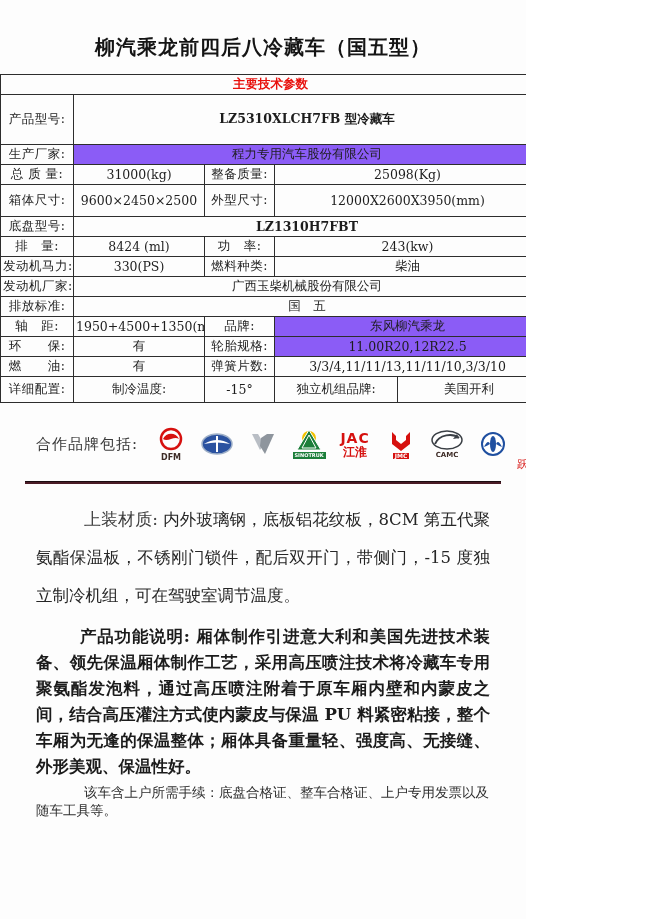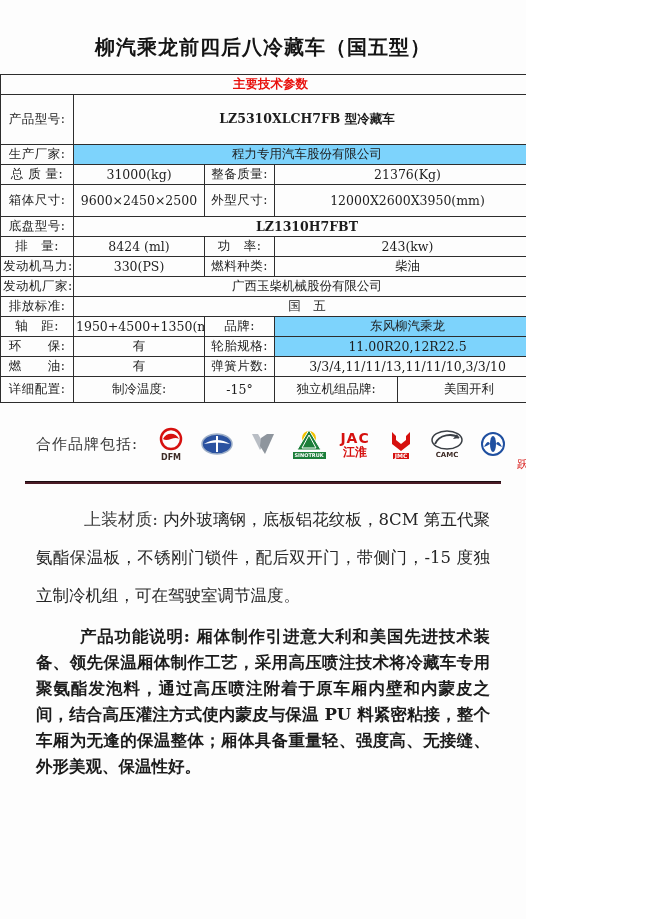--- a/index.html
+++ b/index.html
@@ -37,21 +37,21 @@
     padding:1px 2px;
     overflow:hidden;
     white-space:nowrap;
   }
   td.hdr { color:#e8100c; font-weight:bold; height:18px; border-bottom-width:2px; }
   tr.r-tall td { height:50px; }
   tr.r-med td  { height:32px; }
   tr.r-std td  { height:18px; }
   tr.r-big td  { height:20px; }
   tr.r-last td { height:26px; }
-  td.shade { background:#7dd3fc; }
+  td.shade { background:#8b5cf6; }
   td.bold  { font-weight:bold; }
   td.lbl   { letter-spacing:0.5px; }
 
   .brands-row {
     display:flex;
     align-items:center;
     margin:14px 30px 0 36px;
     height:54px;
   }
   .brands-label { font-size:15px; color:#3a3a3a; letter-spacing:1px; flex:0 0 auto; }
@@ -118,21 +118,21 @@
         <td class="bold" colspan="4">LZ5310XLCH7FB 型冷藏车</td>
       </tr>
       <tr class="r-std">
         <td class="lbl">生产厂家:</td>
         <td class="shade" colspan="4">程力专用汽车股份有限公司</td>
       </tr>
       <tr class="r-big">
         <td class="lbl">总 质 量:</td>
         <td>31000(kg)</td>
         <td class="lbl">整备质量:</td>
-        <td colspan="2">21376(Kg)</td>
+        <td colspan="2">25098(Kg)</td>
       </tr>
       <tr class="r-med">
         <td class="lbl">箱体尺寸:</td>
         <td>9600×2450×2500</td>
         <td class="lbl">外型尺寸:</td>
         <td colspan="2">12000X2600X3950(mm)</td>
       </tr>
       <tr class="r-std">
         <td class="lbl">底盘型号:</td>
         <td class="bold" colspan="4">LZ1310H7FBT</td>
@@ -275,15 +275,16 @@
 
   <div class="divider"></div>
 
   <div class="bodytext">
     <p class="p1"><span class="p1-lead">上装材质:</span>
       <span>内外玻璃钢，底板铝花纹板，8CM 第五代聚氨酯保温板，不锈刚门锁件，配后双开门，带侧门，-15 度独立制冷机组，可在驾驶室调节温度。</span></p>
 
     <p class="p2"><span>产品功能说明:</span>
       <span>厢体制作引进意大利和美国先进技术装备、领先保温厢体制作工艺，采用高压喷注技术将冷藏车专用聚氨酯发泡料，通过高压喷注附着于原车厢内壁和内蒙皮之间，结合高压灌注方式使内蒙皮与保温 PU 料紧密粘接，整个车厢为无逢的保温整体；厢体具备重量轻、强度高、无接缝、外形美观、保温性好。</span></p>
 
+    <p class="p3">该车含上户所需手续：底盘合格证、整车合格证、上户专用发票以及随车工具等。</p>
   </div>
 
 </div>
 
 </body></html>

